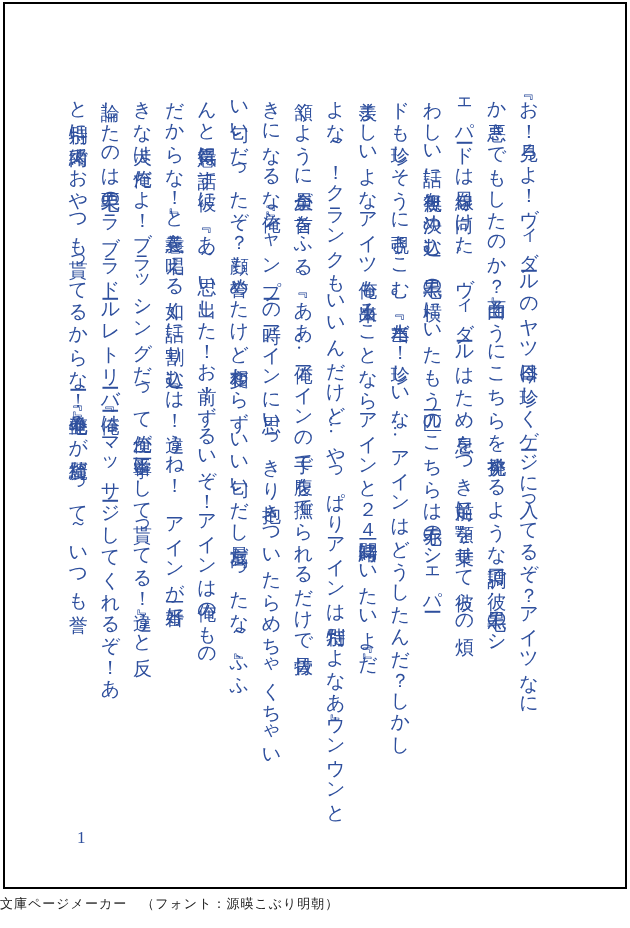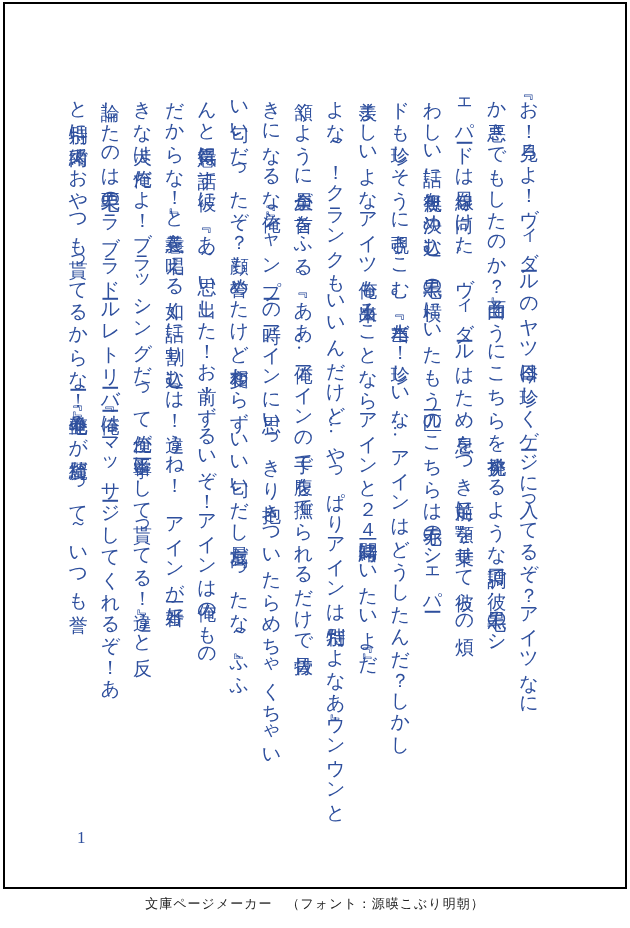--- a/index.html
+++ b/index.html
@@ -47,21 +47,20 @@
     left: 77px;
     top: 828px;
     font-size: 17px;
     color: #2e4f9d;
   }
   .footer-caption {
     position: absolute;
     top: 895px;
     left: 0;
     width: 100%;
-    text-align: center;
     font-size: 13px;
     letter-spacing: 1px;
     color: #222222;
   }
 </style>
 </head>
 <body>
 
 <div class="page">
   <div class="frame"></div>

